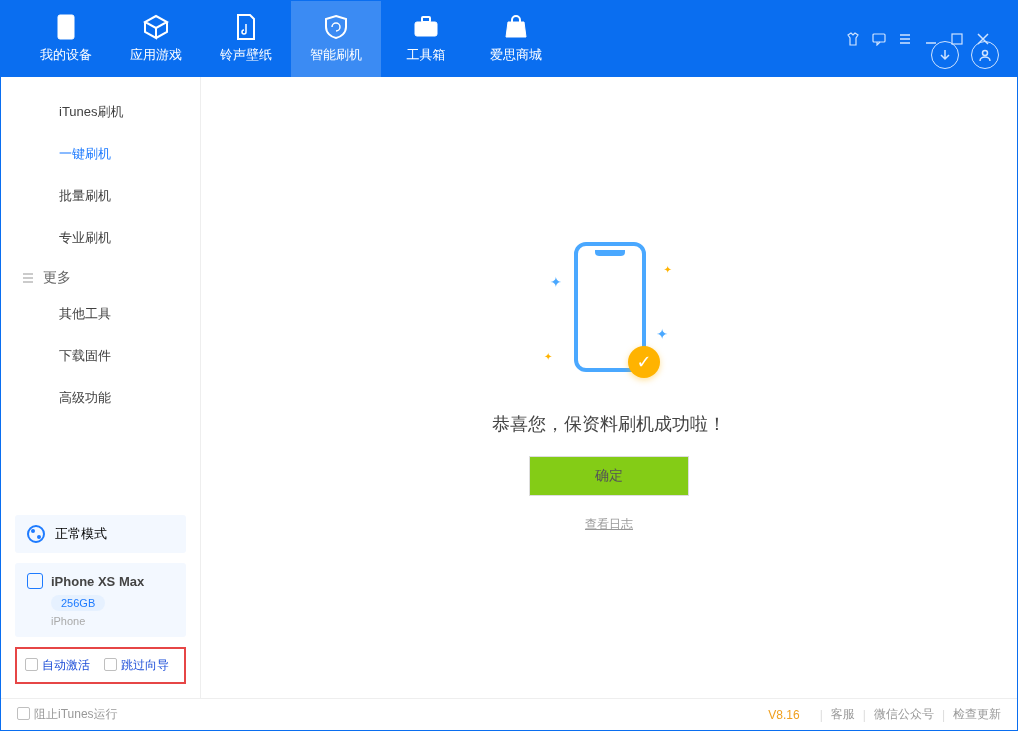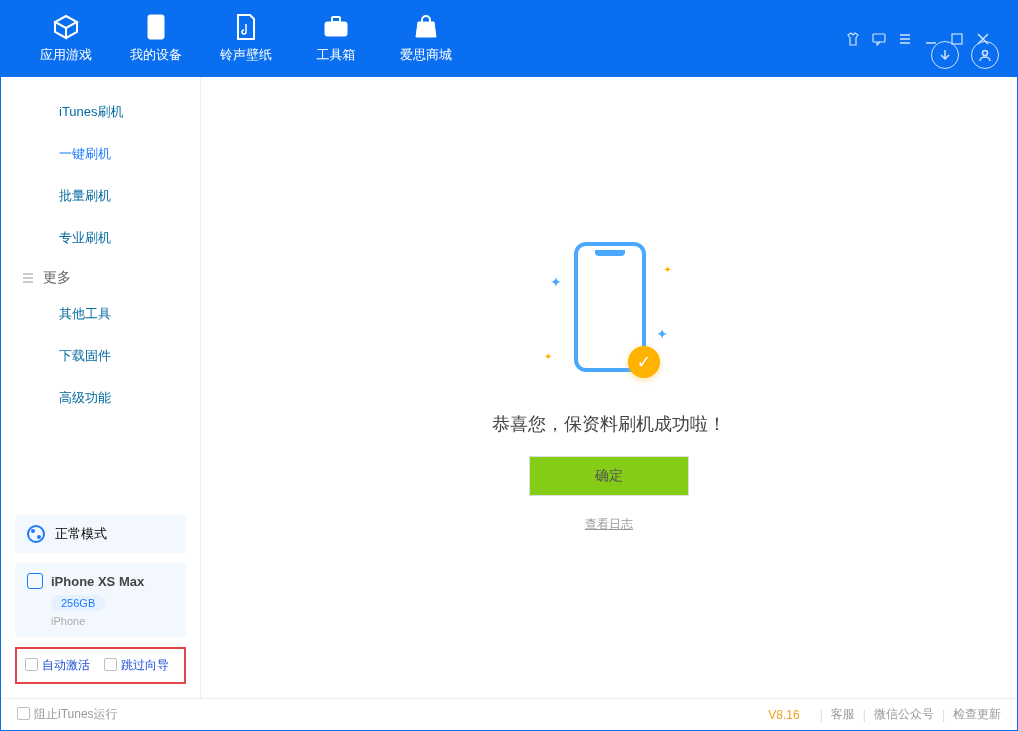--- a/index.html
+++ b/index.html
@@ -19,21 +19,21 @@
 .title-right { margin-left:auto; display:flex; align-items:center; gap:10px; color:#cfe3ff; }
 .title-right .win-ctrls { display:flex; gap:10px; font-size:13px; margin-left:8px; align-items:center; }
 .win-ctrls span { cursor:pointer; display:inline-flex; align-items:center; justify-content:center; width:16px; height:16px; }
 .win-ctrls svg { stroke:#cfe3ff; fill:none; }
 .circ-btn { width:28px; height:28px; border:1.5px solid #cfe3ff; border-radius:50%; display:flex; align-items:center; justify-content:center; cursor:pointer }
 .circ-btn svg { stroke:#cfe3ff; fill:none; }
 .body { flex:1; display:flex; min-height:0; }
 .sidebar { width:200px; border-right:1px solid #eee; display:flex; flex-direction:column; padding-top:14px; }
 .sb-group { padding:10px 0 6px 20px; display:flex; align-items:center; gap:8px; color:#666; font-size:14px; }
 .sb-group .gicon { width:14px; height:14px; }
-.sb-item { padding:12px 0 12px 58px; font-size:13px; color:#0369a1; cursor:pointer; }
+.sb-item { padding:12px 0 12px 58px; font-size:13px; color:#404040; cursor:pointer; }
 .sb-item.active { color:#1e7bff; }
 .sb-spacer { flex:1; }
 .mode-box, .device-box { margin:0 14px 10px; background:#f3f8ff; border-radius:3px; padding:10px 12px; display:flex; align-items:center; gap:10px; font-size:13px; }
 .mode-dot { width:18px; height:18px; border:2px solid #1e7bff; border-radius:50%; position:relative; }
 .mode-dot::before,.mode-dot::after{content:"";position:absolute;width:4px;height:4px;background:#1e7bff;border-radius:50%;}
 .mode-dot::before{top:2px;left:2px;} .mode-dot::after{bottom:2px;right:2px;}
 .device-box { flex-direction:column; align-items:flex-start; gap:4px; }
 .device-head { display:flex; align-items:flex-end; gap:8px; font-weight:bold; color:#444; }
 .device-head .picon { width:16px; height:16px; border:1.5px solid #1e7bff; border-radius:3px; }
 .capacity-pill { background:#e6f1ff; color:#1e7bff; font-size:11px; padding:2px 10px; border-radius:10px; margin-left:24px; margin-top:2px;}
@@ -60,42 +60,51 @@
 </head>
 <body>
 
 <div class="window">
 
   <div class="titlebar">
 
     <div class="tabs">
       <div class="tab">
         <span class="tab-icon">
+            <svg width="20" height="26" viewBox="0 0 20 26">
+              <rect x="2" y="1" width="16" height="24" rx="2" fill="#fff"></rect>
+            </svg>
+          </span>
+        <span>我的设备</span>
+      </div>
+      <div class="tab">
+        <span class="tab-icon">
             <svg width="26" height="26" viewBox="0 0 26 26">
               <path d="M13 2 L24 8 L13 14 L2 8 Z M2 8 V18 L13 24 V14 M24 8 V18 L13 24" fill="none" stroke-width="2"></path>
             </svg>
           </span>
         <span>应用游戏</span>
-      </div>
-      <div class="tab">
-        <span class="tab-icon">
-            <svg width="20" height="26" viewBox="0 0 20 26">
-              <rect x="2" y="1" width="16" height="24" rx="2" fill="#fff"></rect>
-            </svg>
-          </span>
-        <span>我的设备</span>
       </div>
       <div class="tab">
         <span class="tab-icon">
             <svg width="22" height="26" viewBox="0 0 22 26">
               <path d="M3 1 H15 L19 5 V25 H3 Z" fill="none" stroke-width="2"></path>
               <path d="M11 10 V18 A2 2 0 1 1 9 16" fill="none" stroke-width="1.5"></path>
             </svg>
           </span>
         <span>铃声壁纸</span>
+      </div>
+      <div class="tab active">
+        <span class="tab-icon">
+            <svg width="26" height="26" viewBox="0 0 26 26">
+              <path d="M13 2 L23 5 V13 C23 19 18 23 13 24 C8 23 3 19 3 13 V5 Z" fill="none" stroke-width="2"></path>
+              <path d="M9 13 A4 4 0 1 1 13 17" fill="none" stroke-width="1.5"></path>
+            </svg>
+          </span>
+        <span>智能刷机</span>
       </div>
       <div class="tab">
         <span class="tab-icon">
             <svg width="26" height="22" viewBox="0 0 26 22">
               <rect x="2" y="6" width="22" height="14" rx="2" fill="#fff"></rect>
               <rect x="9" y="1" width="8" height="5" rx="1" fill="none" stroke-width="2"></rect>
             </svg>
           </span>
         <span>工具箱</span>
       </div>

